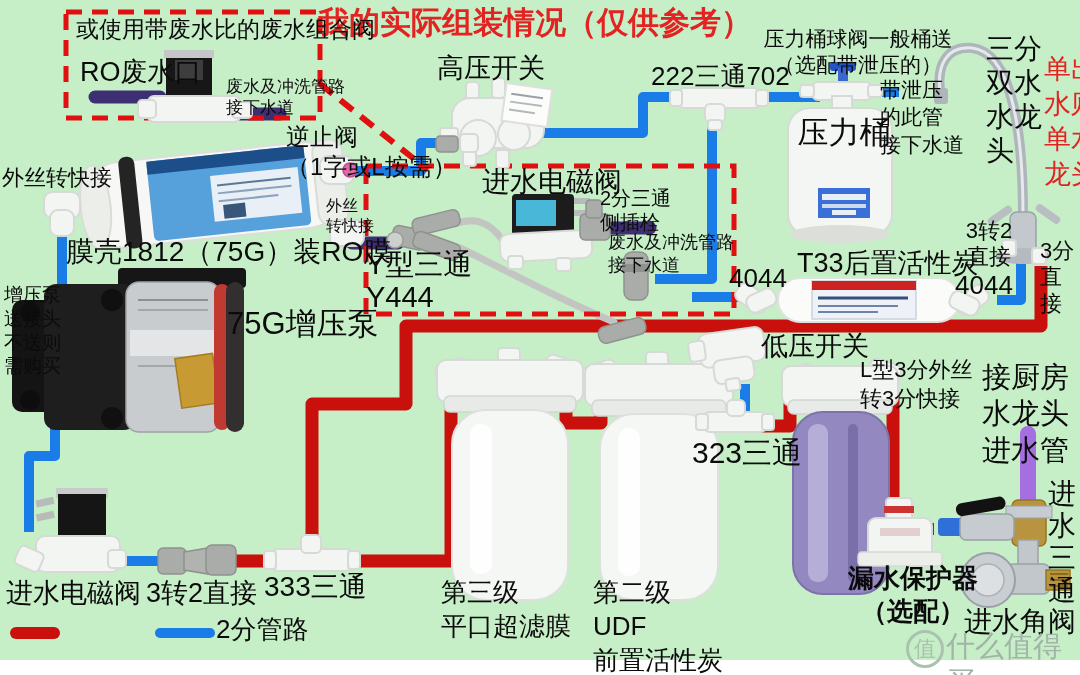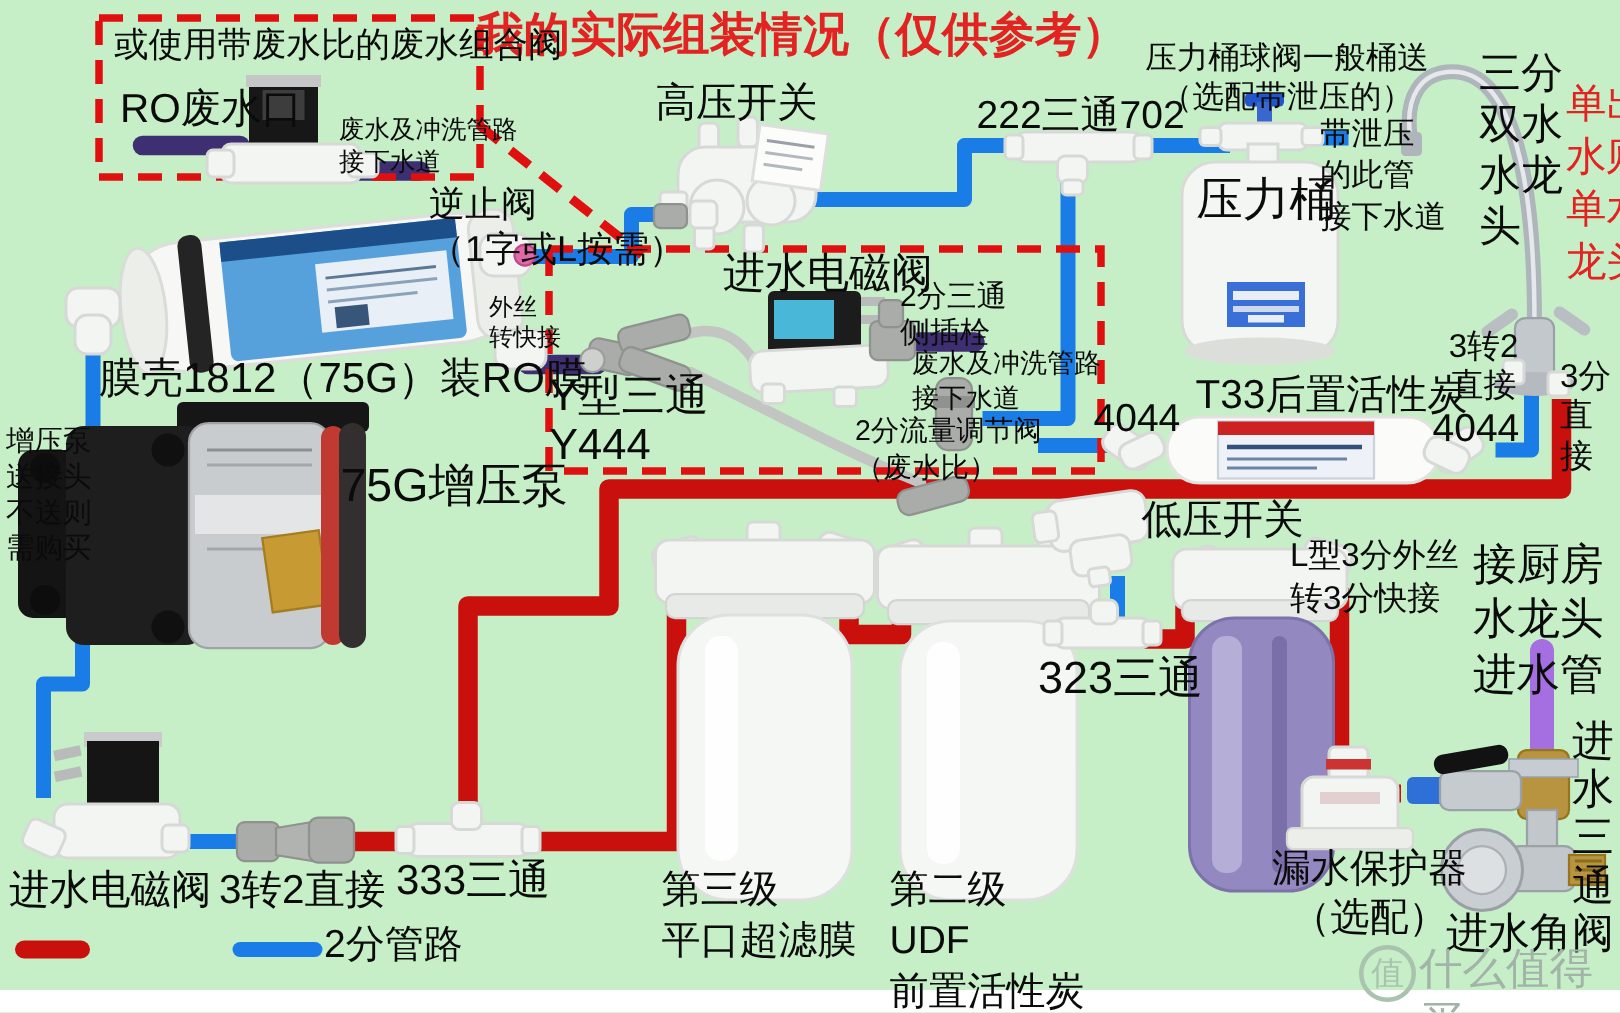--- a/index.html
+++ b/index.html
@@ -369,32 +369,31 @@
 的此管
 接下水道</div>
 <div class="lbl ctr" style="left:796px;top:114px;font-size:31px;width:96px;">压力桶</div>
 
 <div class="lbl" style="left:986px;top:32px;font-size:28px;width:60px;line-height:1.22;">三分双水水龙头</div>
 <div class="lbl red" style="left:1044px;top:52px;font-size:27px;width:58px;line-height:1.3;">单出水则单水龙头</div>
 
 <div class="lbl" style="left:286px;top:122px;font-size:24px;">逆止阀
 （1字或L按需）</div>
 <div class="lbl" style="left:66px;top:234px;font-size:28px;">膜壳1812（75G）装RO膜</div>
+<div class="lbl" style="left:2px;top:164px;font-size:22px;">外丝转快接</div>
 <div class="lbl" style="left:326px;top:196px;font-size:16px;">外丝
 转快接</div>
 
 <div class="lbl" style="left:482px;top:164px;font-size:28px;">进水电磁阀</div>
 <div class="lbl" style="left:600px;top:186px;font-size:20px;line-height:1.2;">2分三通
 侧插栓</div>
 <div class="lbl" style="left:608px;top:231px;font-size:18px;line-height:1.3;">废水及冲洗管路
 接下水道</div>
 <div class="lbl" style="left:366px;top:248px;font-size:29px;line-height:1.15;">Y型三通
 Y444</div>
-<div class="lbl" style="left:570px;top:276px;font-size:19px;line-height:1.3;">2分流量调节阀
-（废水比）</div>
 
 <div class="lbl" style="left:4px;top:283px;font-size:19px;">增压泵
 送接头
 不送则
 需购买</div>
 <div class="lbl" style="left:227px;top:305px;font-size:31px;">75G增压泵</div>
 
 <div class="lbl" style="left:797px;top:247px;font-size:27px;">T33后置活性炭</div>
 <div class="lbl" style="left:729px;top:262px;font-size:26px;">4044</div>
 <div class="lbl" style="left:955px;top:269px;font-size:26px;">4044</div>
@@ -412,21 +411,21 @@
 水龙头
 进水管</div>
 <div class="lbl" style="left:1048px;top:478px;font-size:28px;width:26px;line-height:1.15;">进水三通</div>
 
 <div class="lbl" style="left:441px;top:576px;font-size:26px;line-height:1.3;">第三级
 平口超滤膜</div>
 <div class="lbl" style="left:593px;top:576px;font-size:26px;line-height:1.3;">第二级
 UDF
 前置活性炭</div>
 
-<div class="lbl ctr" style="left:840px;top:562px;font-size:26px;width:146px;">漏水保护器
+<div class="lbl ctr" style="left:840px;top:562px;font-size:26px;width:146px;font-weight:bold;">漏水保护器
 （选配）</div>
 <div class="lbl" style="left:964px;top:604px;font-size:28px;">进水角阀</div>
 
 <div class="lbl" style="left:6px;top:577px;font-size:27px;">进水电磁阀</div>
 <div class="lbl" style="left:146px;top:577px;font-size:27px;">3转2直接</div>
 <div class="lbl" style="left:264px;top:569px;font-size:28px;">333三通</div>
 
 <div class="lbl" style="left:216px;top:613px;font-size:26px;">2分管路</div>
 
 <div id="watermark-logo">值</div>

